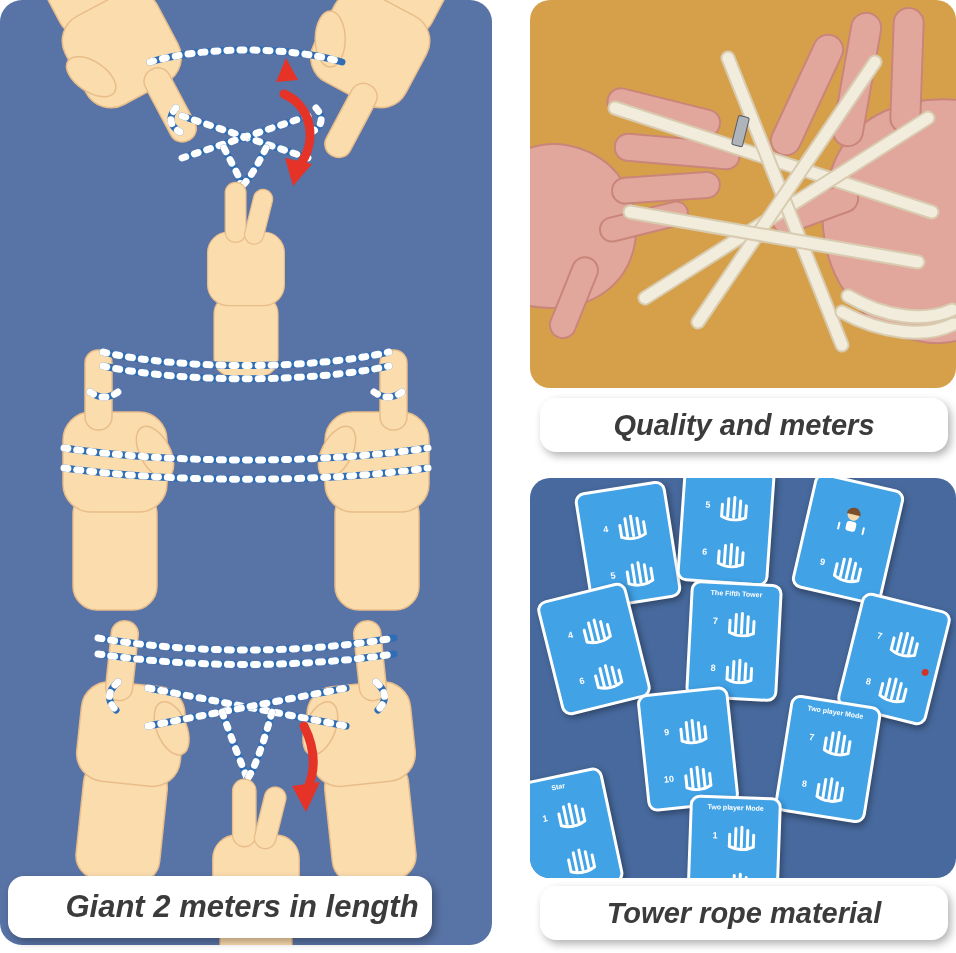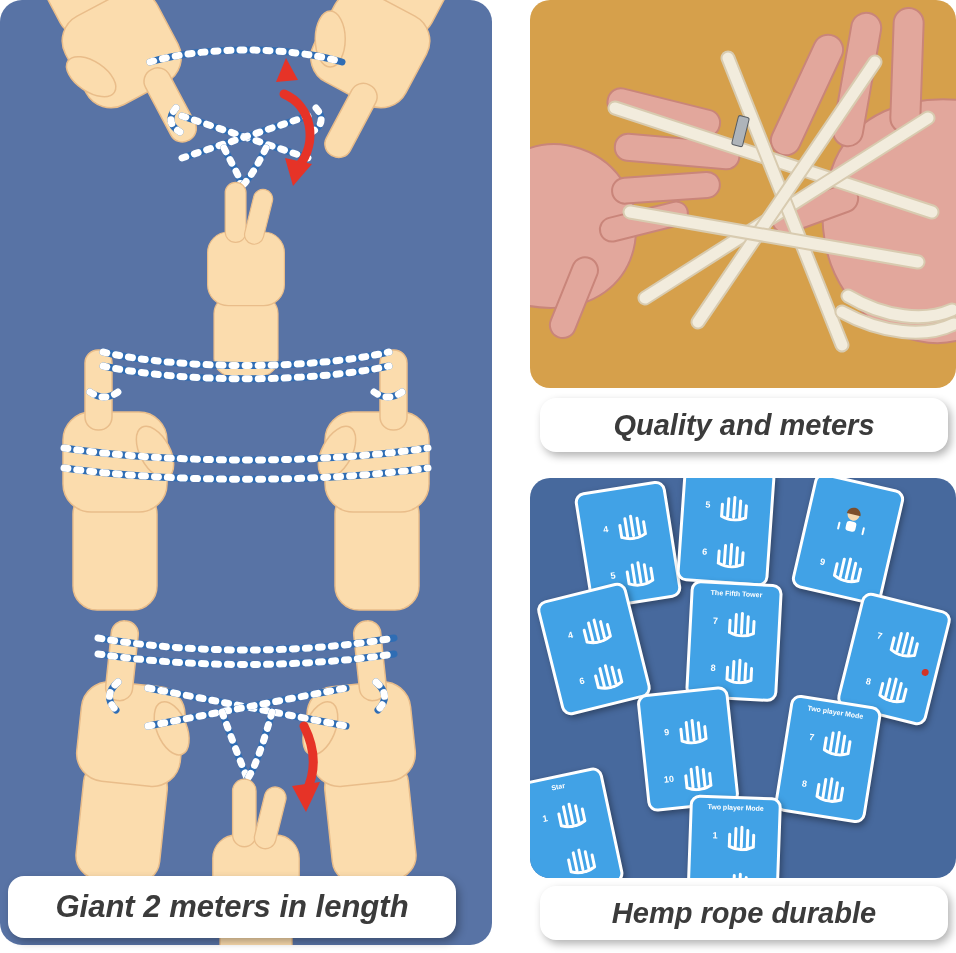--- a/index.html
+++ b/index.html
@@ -12,21 +12,21 @@
   .photo-panel{position:absolute;left:530px;top:0;width:426px;height:388px;
                background:#d6a04b;border-radius:20px;overflow:hidden;}
   .cards-panel{position:absolute;left:530px;top:478px;width:426px;height:400px;
                background:#47699d;border-radius:20px;overflow:hidden;}
 
   
   .banner{position:absolute;background:#ffffff;border-radius:16px;
           box-shadow:3px 4px 8px rgba(0,0,0,.30);
           display:flex;align-items:center;justify-content:center;}
   .banner span{font-weight:bold;font-style:italic;color:#3b3b3b;white-space:nowrap;}
-  .banner-left{left:8px;top:876px;width:448px;height:62px;}
+  .banner-left{left:8px;top:876px;width:380px;height:62px;padding-left:44px;}
   .banner-left span{font-size:31px;}
   .banner-tr{left:540px;top:398px;width:408px;height:54px;}
   .banner-tr span{font-size:29px;}
   .banner-br{left:540px;top:886px;width:408px;height:54px;}
   .banner-br span{font-size:29px;}
 
   
   .hand rect,.hand ellipse{fill:#fbdcad;stroke:#e9bd8a;stroke-width:1.5;}
   .rb{fill:none;stroke:#2f6db4;stroke-width:7;stroke-linecap:round;}
   .rs{fill:none;stroke:#ffffff;stroke-width:7;stroke-linecap:round;stroke-dasharray:4 9;}
@@ -355,16 +355,16 @@
         <span class="card-num">2</span>
         <svg class="hand-glyph" viewBox="0 0 26 20">
             <path d="M5 17 V9 M9 17 V5 M13 17 V4 M17 17 V6 M21 17 V9 M5 17 Q13 21 21 17" stroke="#fff" fill="none" stroke-width="2" stroke-linecap="round"></path>
           </svg>
       </div>
     </div>
 
   </div>
 
   <div class="banner banner-br">
-    <span>Hemp rope durable</span>
+    <span>Tower rope material</span>
   </div>
 
 </div>
 
 </body></html>

